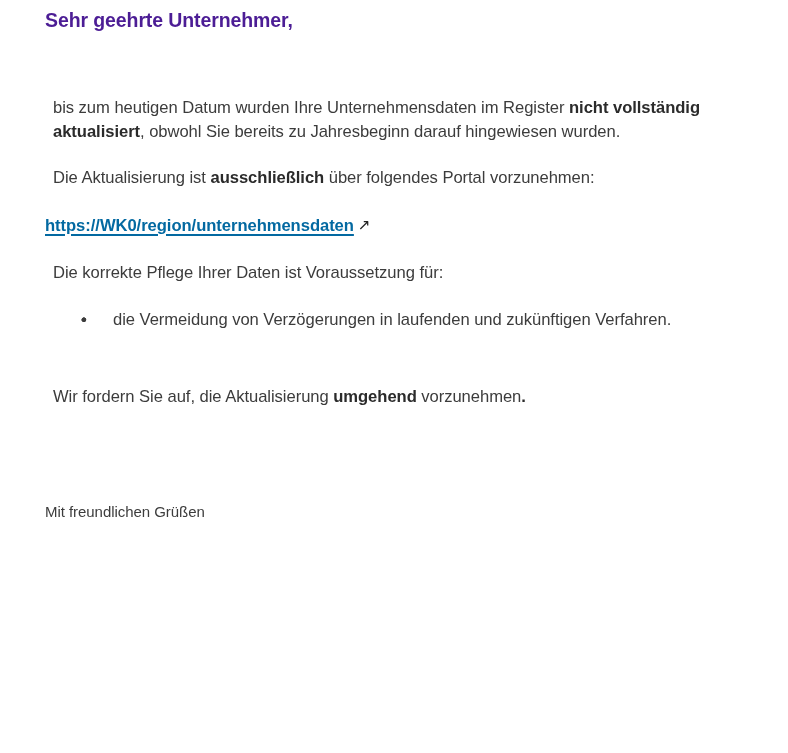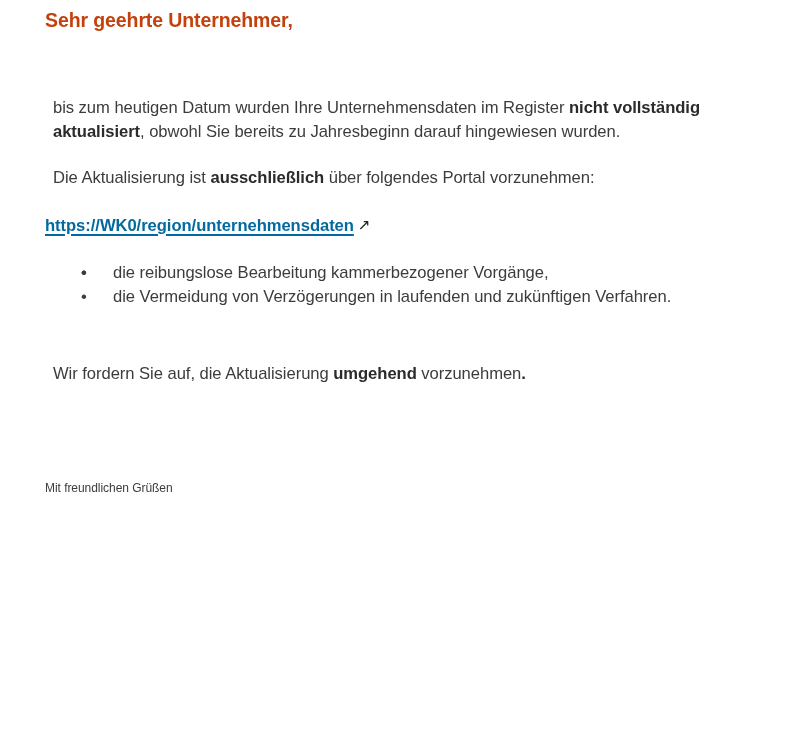--- a/index.html
+++ b/index.html
@@ -26,21 +26,21 @@
     padding: 0 18px 0 45px;
     background: #ffffff;
   }
 
   .salutation {
     margin: 0;
     padding-top: 6px;
     font-size: 19.5px;
     line-height: 28px;
     font-weight: bold;
-    color: #c2410c;
+    color: #4c1d95;
     letter-spacing: -0.1px;
   }
 
   .spacer-after-salutation {
     height: 62px;
   }
 
   p.para {
     margin: 0 0 23px 8px;
     font-size: 16.6px;
@@ -114,21 +114,21 @@
   .gap-before-closing {
     height: 69px;
   }
 
   .gap-between-closing {
     height: 23px;
   }
 
   p.closing {
     margin: 0;
-    font-size: 12px;
+    font-size: 15px;
     line-height: 23.6px;
     color: #3c3c3c;
     letter-spacing: -0.05px;
   }
 </style>
 </head>
 <body>
 
 <div class="page">
 
@@ -142,28 +142,30 @@
 
 
   <p class="para">
     <span>Die Aktualisierung ist </span><strong>ausschließlich</strong><span> über folgendes Portal vorzunehmen:</span>
   </p>
 
   <div class="portal-link-wrap">
     <a class="portal-link" href="#">https://WK0/region/unternehmensdaten</a><span class="ext-arrow">↗</span>
   </div>
 
+  <p class="para">
+    <span>Die korrekte Pflege Ihrer Daten ist Voraussetzung für:</span>
+  </p>
 
   <ul class="benefits">
     <li>
       <span class="bullet">•</span>
     </li>
     <li>
       <span class="bullet">•</span>
-      <span>die reibungslose Bearbeitung kammerbezogener Vorgänge,</span>
     </li>
     <li>
       <span class="bullet">•</span>
       <span>die Vermeidung von Verzögerungen in laufenden und zukünftigen Verfahren.</span>
     </li>
   </ul>
 
 
   <div class="gap-before-demand"></div>
 

